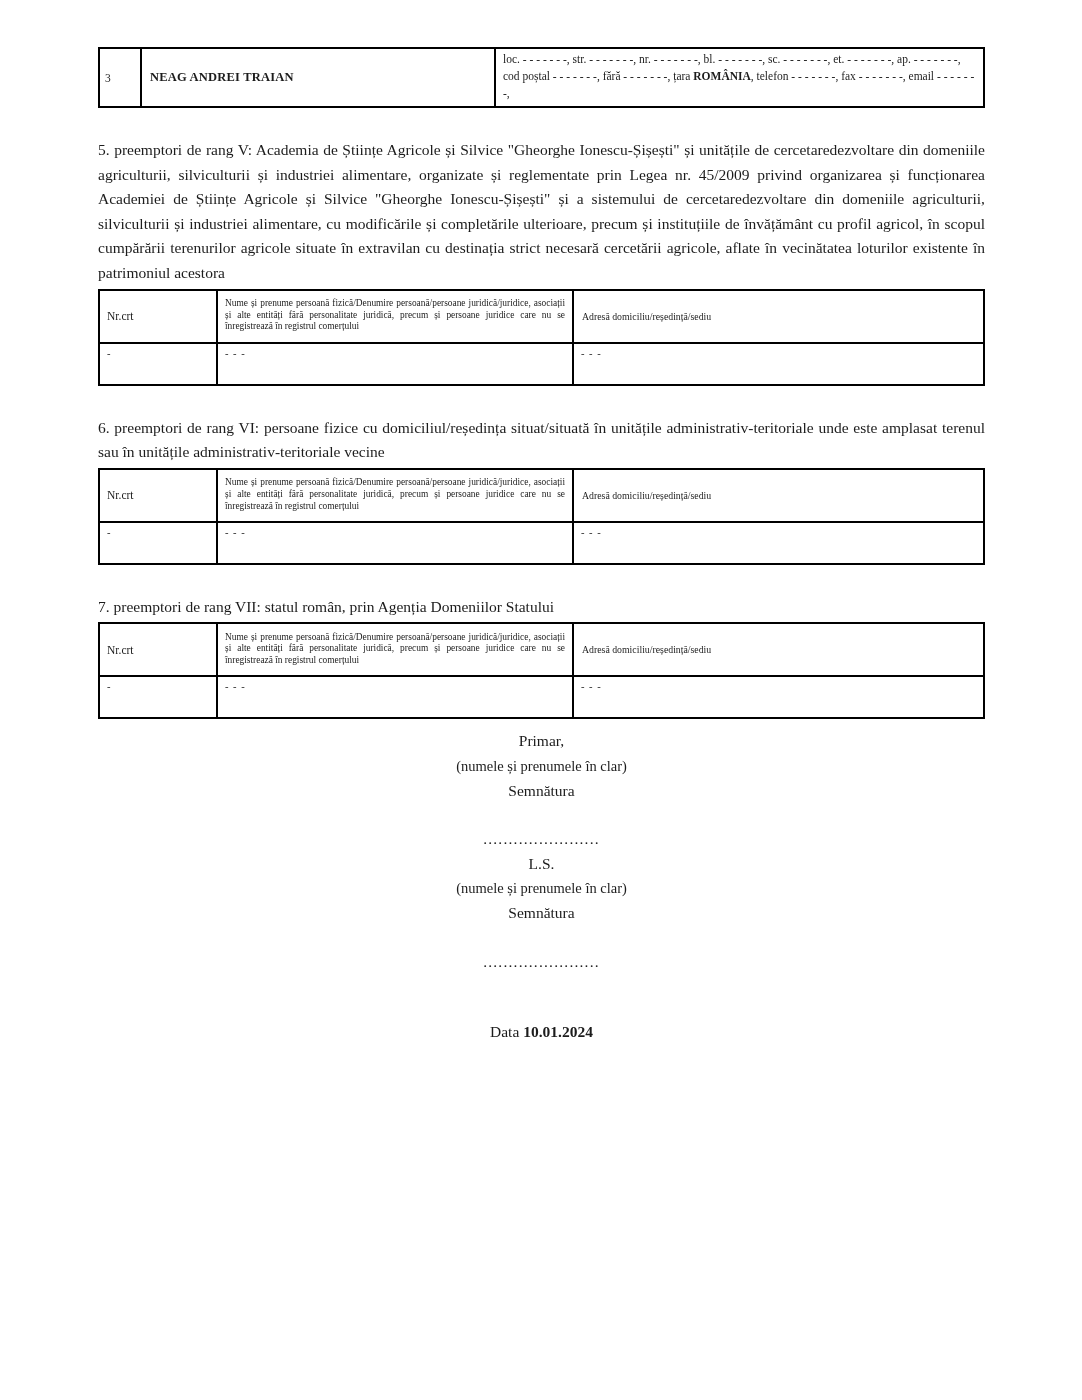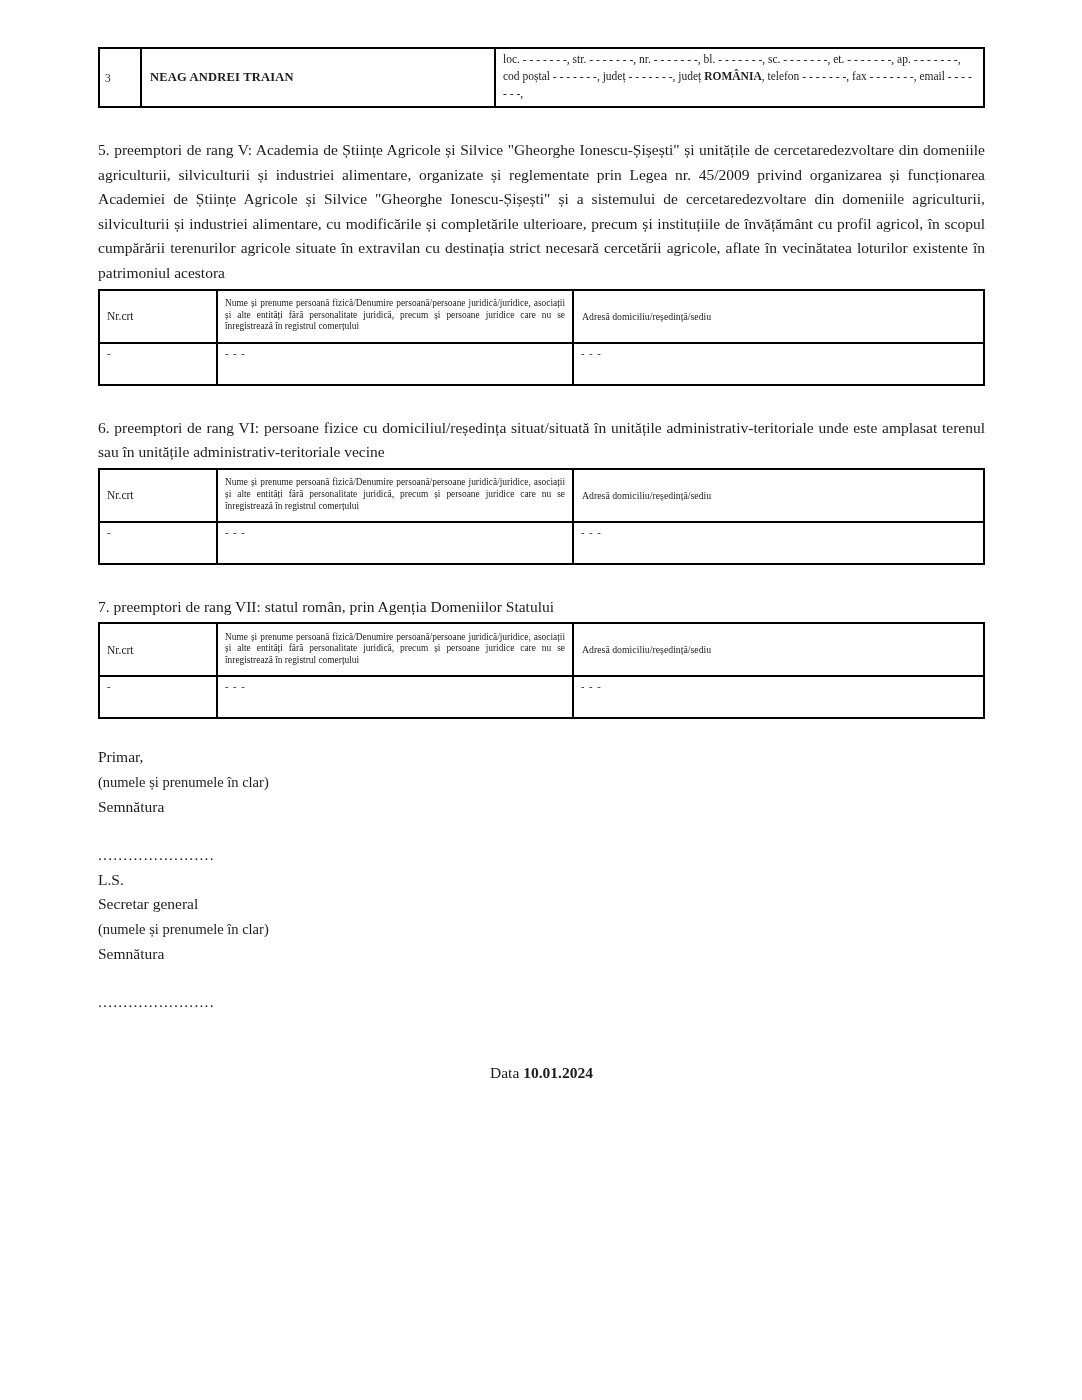--- a/index.html
+++ b/index.html
@@ -89,22 +89,22 @@
   td.d-cell {
     font-size: 10.5px;
     height: 28px;
     padding: 4px 7px 8px 7px;
     vertical-align: top;
     letter-spacing: 1px;
   }
 
   
   .sig-block {
-    margin-top: 26px;
-    text-align: left;
+    margin-top: 10px;
+    text-align: center;
   }
   .sig-line {
     font-size: 15.5px;
     line-height: 24.6px;
   }
   .sig-name {
     font-weight: bold;
     font-size: 16.5px;
     letter-spacing: 0.6px;
   }
@@ -135,21 +135,21 @@
   <table class="owner-table">
     <colgroup>
         <col style="width:42px">
         <col style="width:354px">
         <col>
       </colgroup>
     <tbody>
         <tr>
       <td class="owner-num">3</td>
       <td class="owner-name">NEAG ANDREI TRAIAN</td>
-      <td class="owner-address"><span>loc. - - - - - - -, str. - - - - - - -, nr. - - - - - - -, bl. - - - - - - -, sc. - - - - - - -, et. - - - - - - -, ap. - - - - - - -, cod poștal - - - - - - -, județ - - - - - - -, județ </span><span class="bold">ROMÂNIA</span><span>, telefon - - - - - - -, fax - - - - - - -, email - - - - - - -,</span></td>
+      <td class="owner-address"><span>loc. - - - - - - -, str. - - - - - - -, nr. - - - - - - -, bl. - - - - - - -, sc. - - - - - - -, et. - - - - - - -, ap. - - - - - - -, cod poștal - - - - - - -, fără - - - - - - -, țara </span><span class="bold">ROMÂNIA</span><span>, telefon - - - - - - -, fax - - - - - - -, email - - - - - - -,</span></td>
     </tr>
   </tbody>
     </table>
 
   <div class="para">5. preemptori de rang V: Academia de Științe Agricole și Silvice "Gheorghe Ionescu-Șișești" și unitățile de cercetaredezvoltare din domeniile agriculturii, silviculturii și industriei alimentare, organizate și reglementate prin Legea nr. 45/2009 privind organizarea și funcționarea Academiei de Științe Agricole și Silvice "Gheorghe Ionescu-Șișești" și a sistemului de cercetaredezvoltare din domeniile agriculturii, silviculturii și industriei alimentare, cu modificările și completările ulterioare, precum și instituțiile de învățământ cu profil agricol, în scopul cumpărării terenurilor agricole situate în extravilan cu destinația strict necesară cercetării agricole, aflate în vecinătatea loturilor existente în patrimoniul acestora</div>
   <table class="preemptor-table">
     <colgroup>
         <col style="width:118px">
         <col style="width:356px">
         <col>
@@ -209,21 +209,20 @@
     </tr>
   </tbody>
     </table>
 
   <div class="sig-block">
     <div class="sig-line">Primar,</div>
     <div class="sig-line sig-note">(numele și prenumele în clar)</div>
     <div class="sig-line">Semnătura</div>
     <div class="sig-line sig-dots">.......................</div>
     <div class="sig-line">L.S.</div>
-    <div class="sig-line">Secretar general</div>
     <div class="sig-line sig-note">(numele și prenumele în clar)</div>
     <div class="sig-line">Semnătura</div>
     <div class="sig-line sig-dots">.......................</div>
   </div>
 
   <div class="date-line"><span>Data </span><span class="bold">10.01.2024</span></div>
 
 </div>
 
 </body></html>

